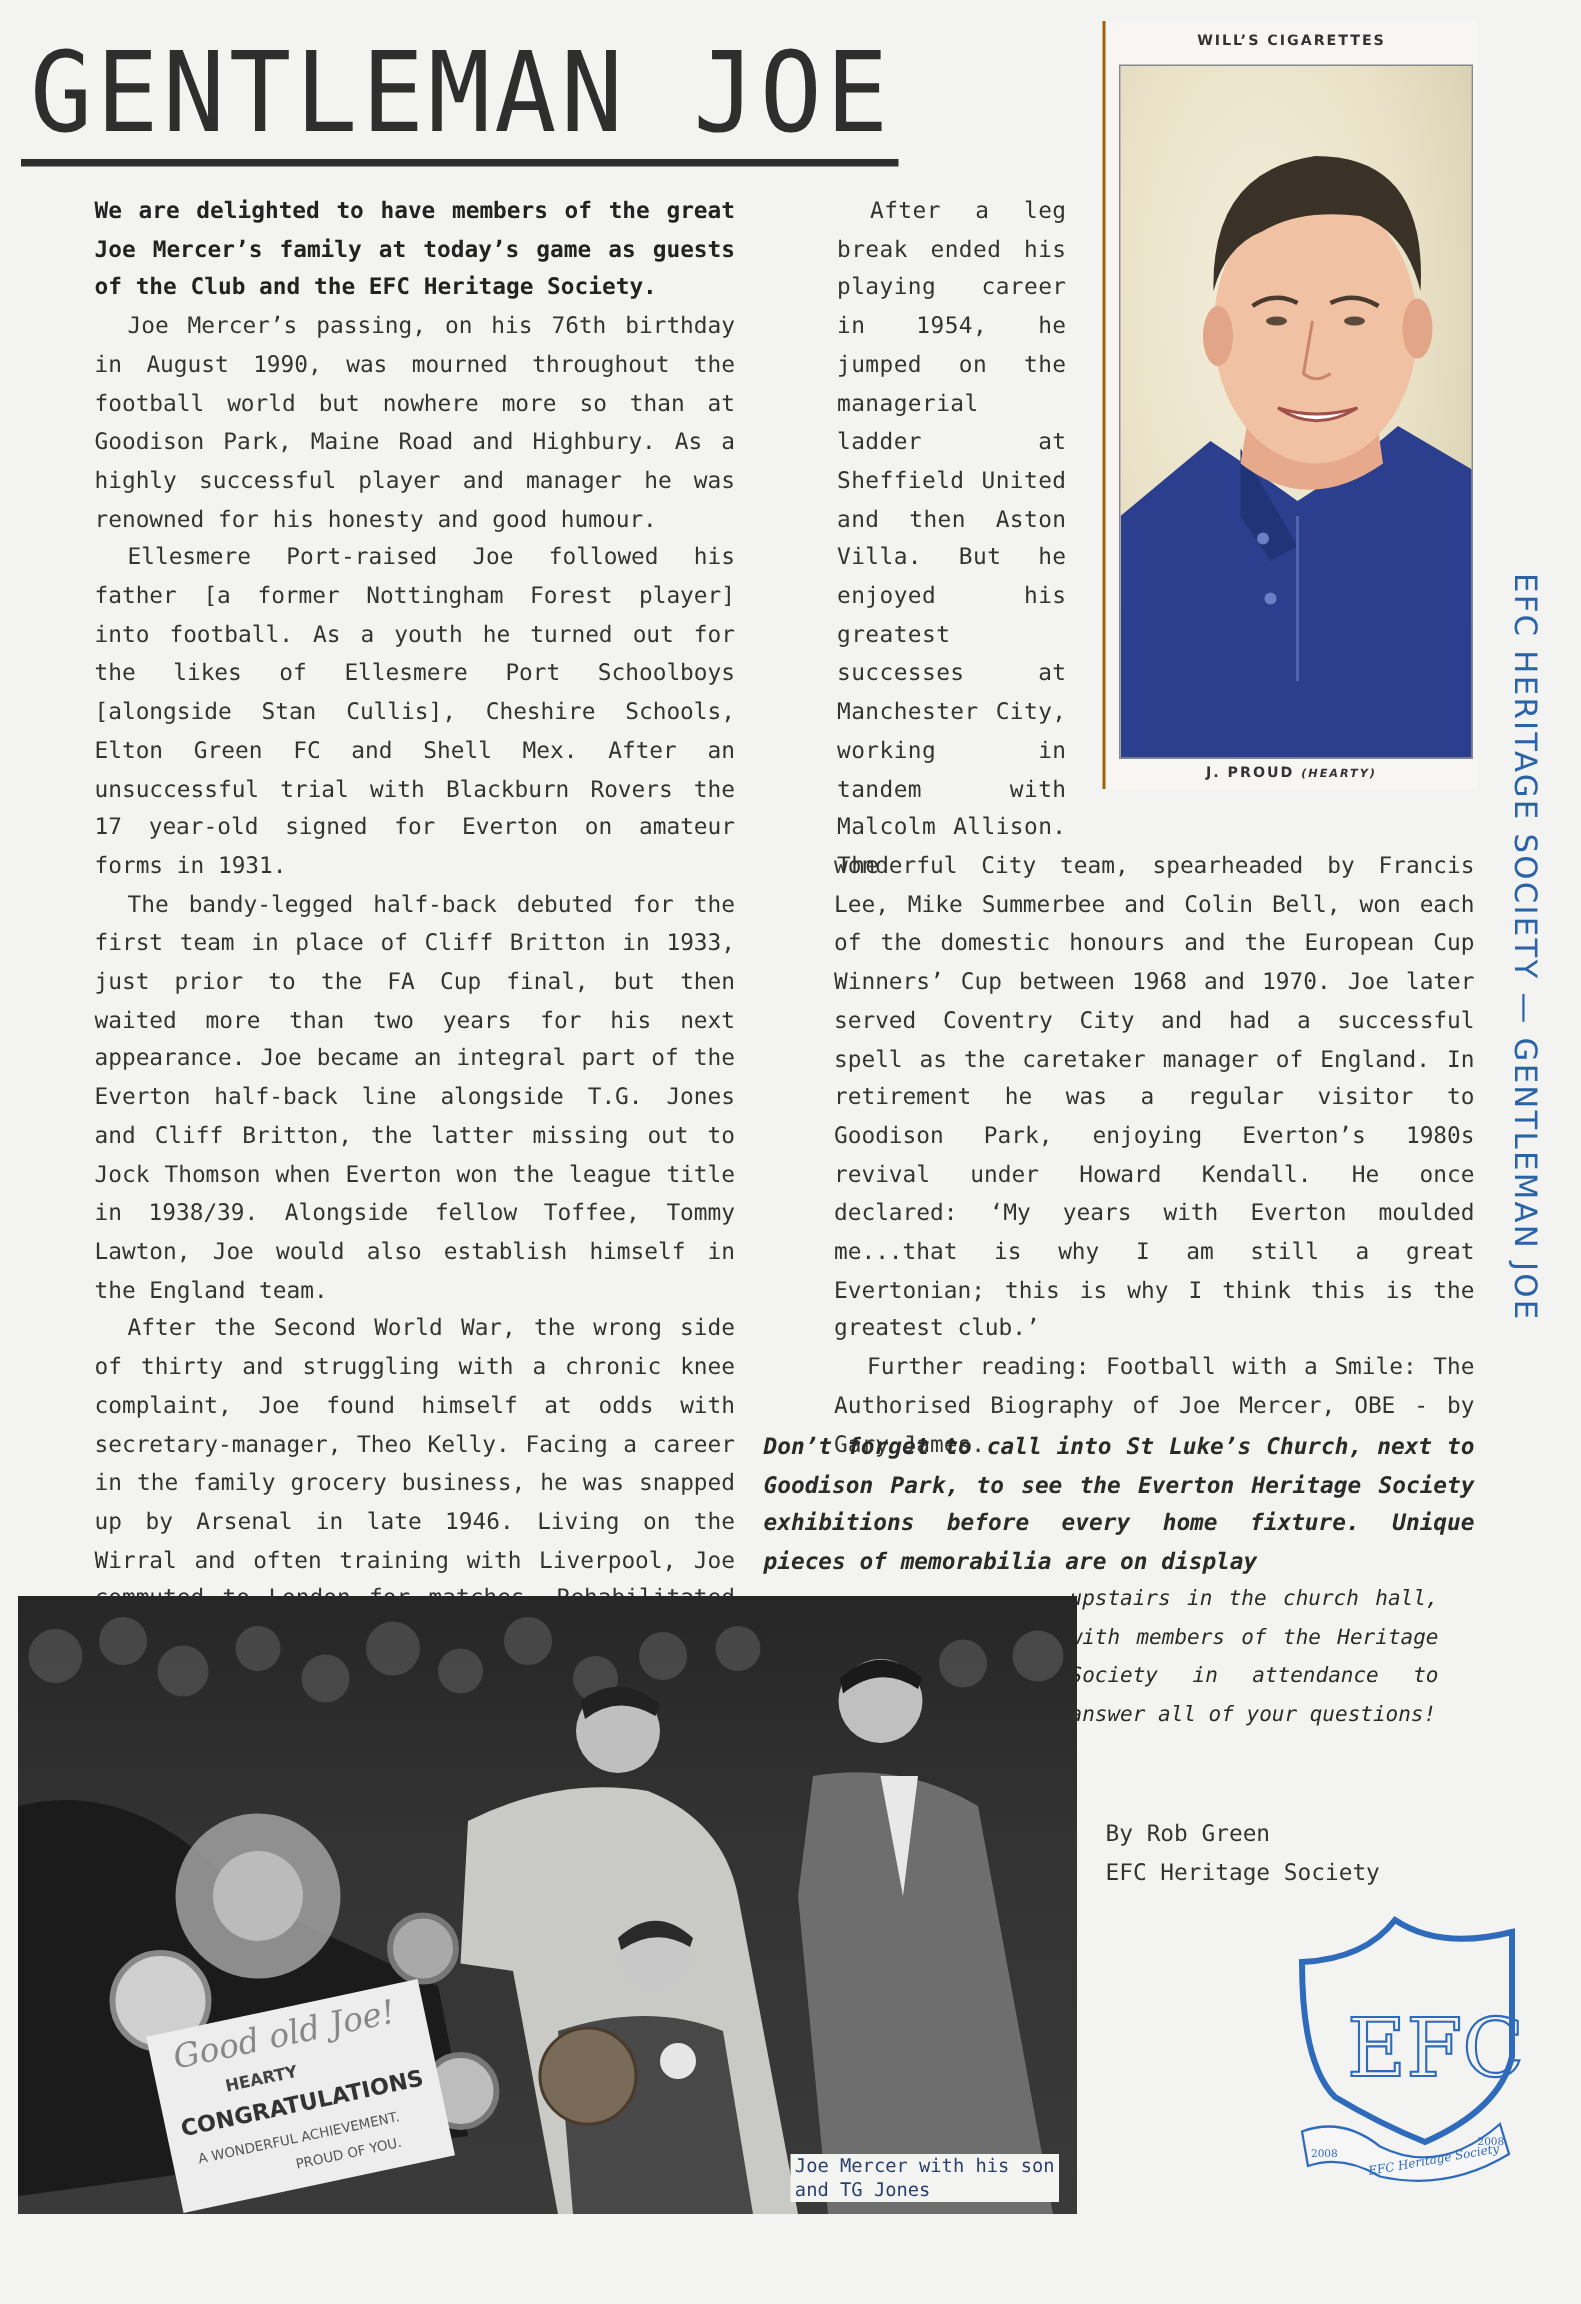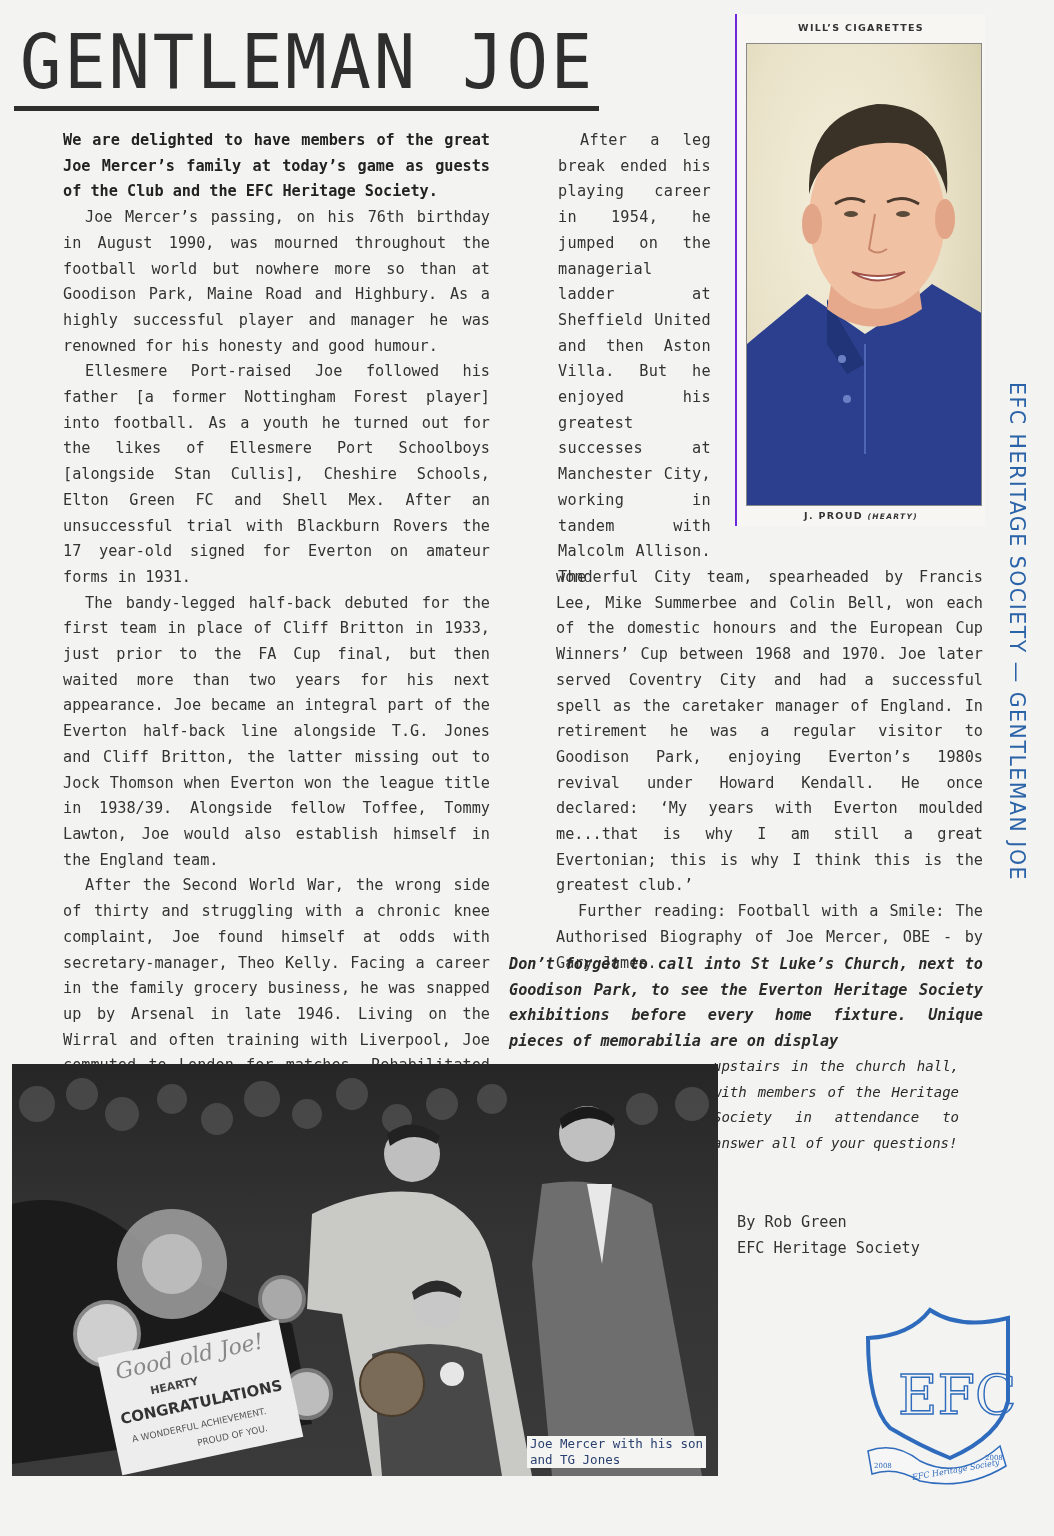--- a/index.html
+++ b/index.html
@@ -19,35 +19,35 @@
   .col p { text-indent: 22px; margin-left: 47px; }
   .col p.noindent { text-indent: 0; }
   .lead { font-weight: bold; color: #222; text-indent: 0 !important; }
   .colA { left: 16px; top: 128px; width: 474px; }
   .colB { left: 511px; top: 128px; width: 200px; letter-spacing: 0.3px; }
   .colC { left: 509px; top: 565px; width: 474px; }
   .promo { position: absolute; left: 509px; top: 952px; width: 474px; font-style: italic; font-size: 15.2px; line-height: 25.7px; text-align: justify; color: #2a2a2a; font-weight: bold; }
   .promo2 { position: absolute; left: 713px; top: 1054px; width: 246px; font-style: italic; font-size: 14px; line-height: 25.7px; text-align: justify; color: #2a2a2a; }
   .byline { position: absolute; left: 737px; top: 1210px; font-size: 15.2px; line-height: 25.7px; color: #333; }
 
-  .card { position: absolute; left: 735px; top: 14px; width: 250px; height: 512px; background: #f7f6f2; border-left: 2px solid #6d28d9; }
+  .card { position: absolute; left: 735px; top: 14px; width: 250px; height: 512px; background: #f7f6f2; border-left: 2px solid #a16207; }
   .card-top { position: absolute; top: 8px; left: 0; width: 100%; text-align: center; font-family: "DejaVu Sans", sans-serif; font-size: 9.5px; letter-spacing: 1.3px; font-weight: bold; color: #333; }
   .card-img { position: absolute; left: 9px; top: 29px; width: 236px; height: 463px; border: 1px solid #888; overflow: hidden;
     background: radial-gradient(ellipse at 40% 35%, #f3eedc 0%, #e9e2c8 50%, #cfc8a4 100%); }
   .card-bottom { position: absolute; bottom: 5px; left: 0; width: 100%; text-align: center; font-family: "DejaVu Sans", sans-serif; font-size: 9.5px; letter-spacing: 1.3px; font-weight: bold; color: #333; }
   .card-bottom i { font-size: 7.5px; font-style: italic; }
 
   .side-label { position: absolute; left: 1005px; top: 382px; width: 40px; height: 640px; }
   .side-label span { position: absolute; left: 0; top: 0; writing-mode: vertical-rl; font-family: "DejaVu Sans", sans-serif; font-size: 20.5px; letter-spacing: 1.5px; color: #2b63a8; white-space: nowrap; }
 
   .photo { position: absolute; left: 12px; top: 1064px; width: 706px; height: 412px; overflow: hidden;
     background: linear-gradient(180deg, #262626 0%, #333 40%, #3a3a3a 100%); }
   .caption { position: absolute; right: 12px; bottom: 8px; background: #f4f4f2; color: #2a4170; font-size: 12.5px; line-height: 16px; text-align: left; padding: 0 3px; }
 
-  .crest { position: absolute; left: 850px; top: 1296px; width: 170px; height: 190px; }
+  .crest { position: absolute; left: 850px; top: 1266px; width: 170px; height: 190px; }
 </style>
 </head>
 <body>
 
 <h1 class="title">GENTLEMAN JOE</h1>
 <div class="title-rule"></div>
 
 <div class="col colA">
   <p class="lead">We are delighted to have members of the great Joe Mercer’s family at today’s game as guests of the Club and the EFC Heritage Society.</p>
   <p>Joe Mercer’s passing, on his 76th birthday in August 1990, was mourned throughout the football world but nowhere more so than at Goodison Park, Maine Road and Highbury. As a highly successful player and manager he was renowned for his honesty and good humour.</p>

